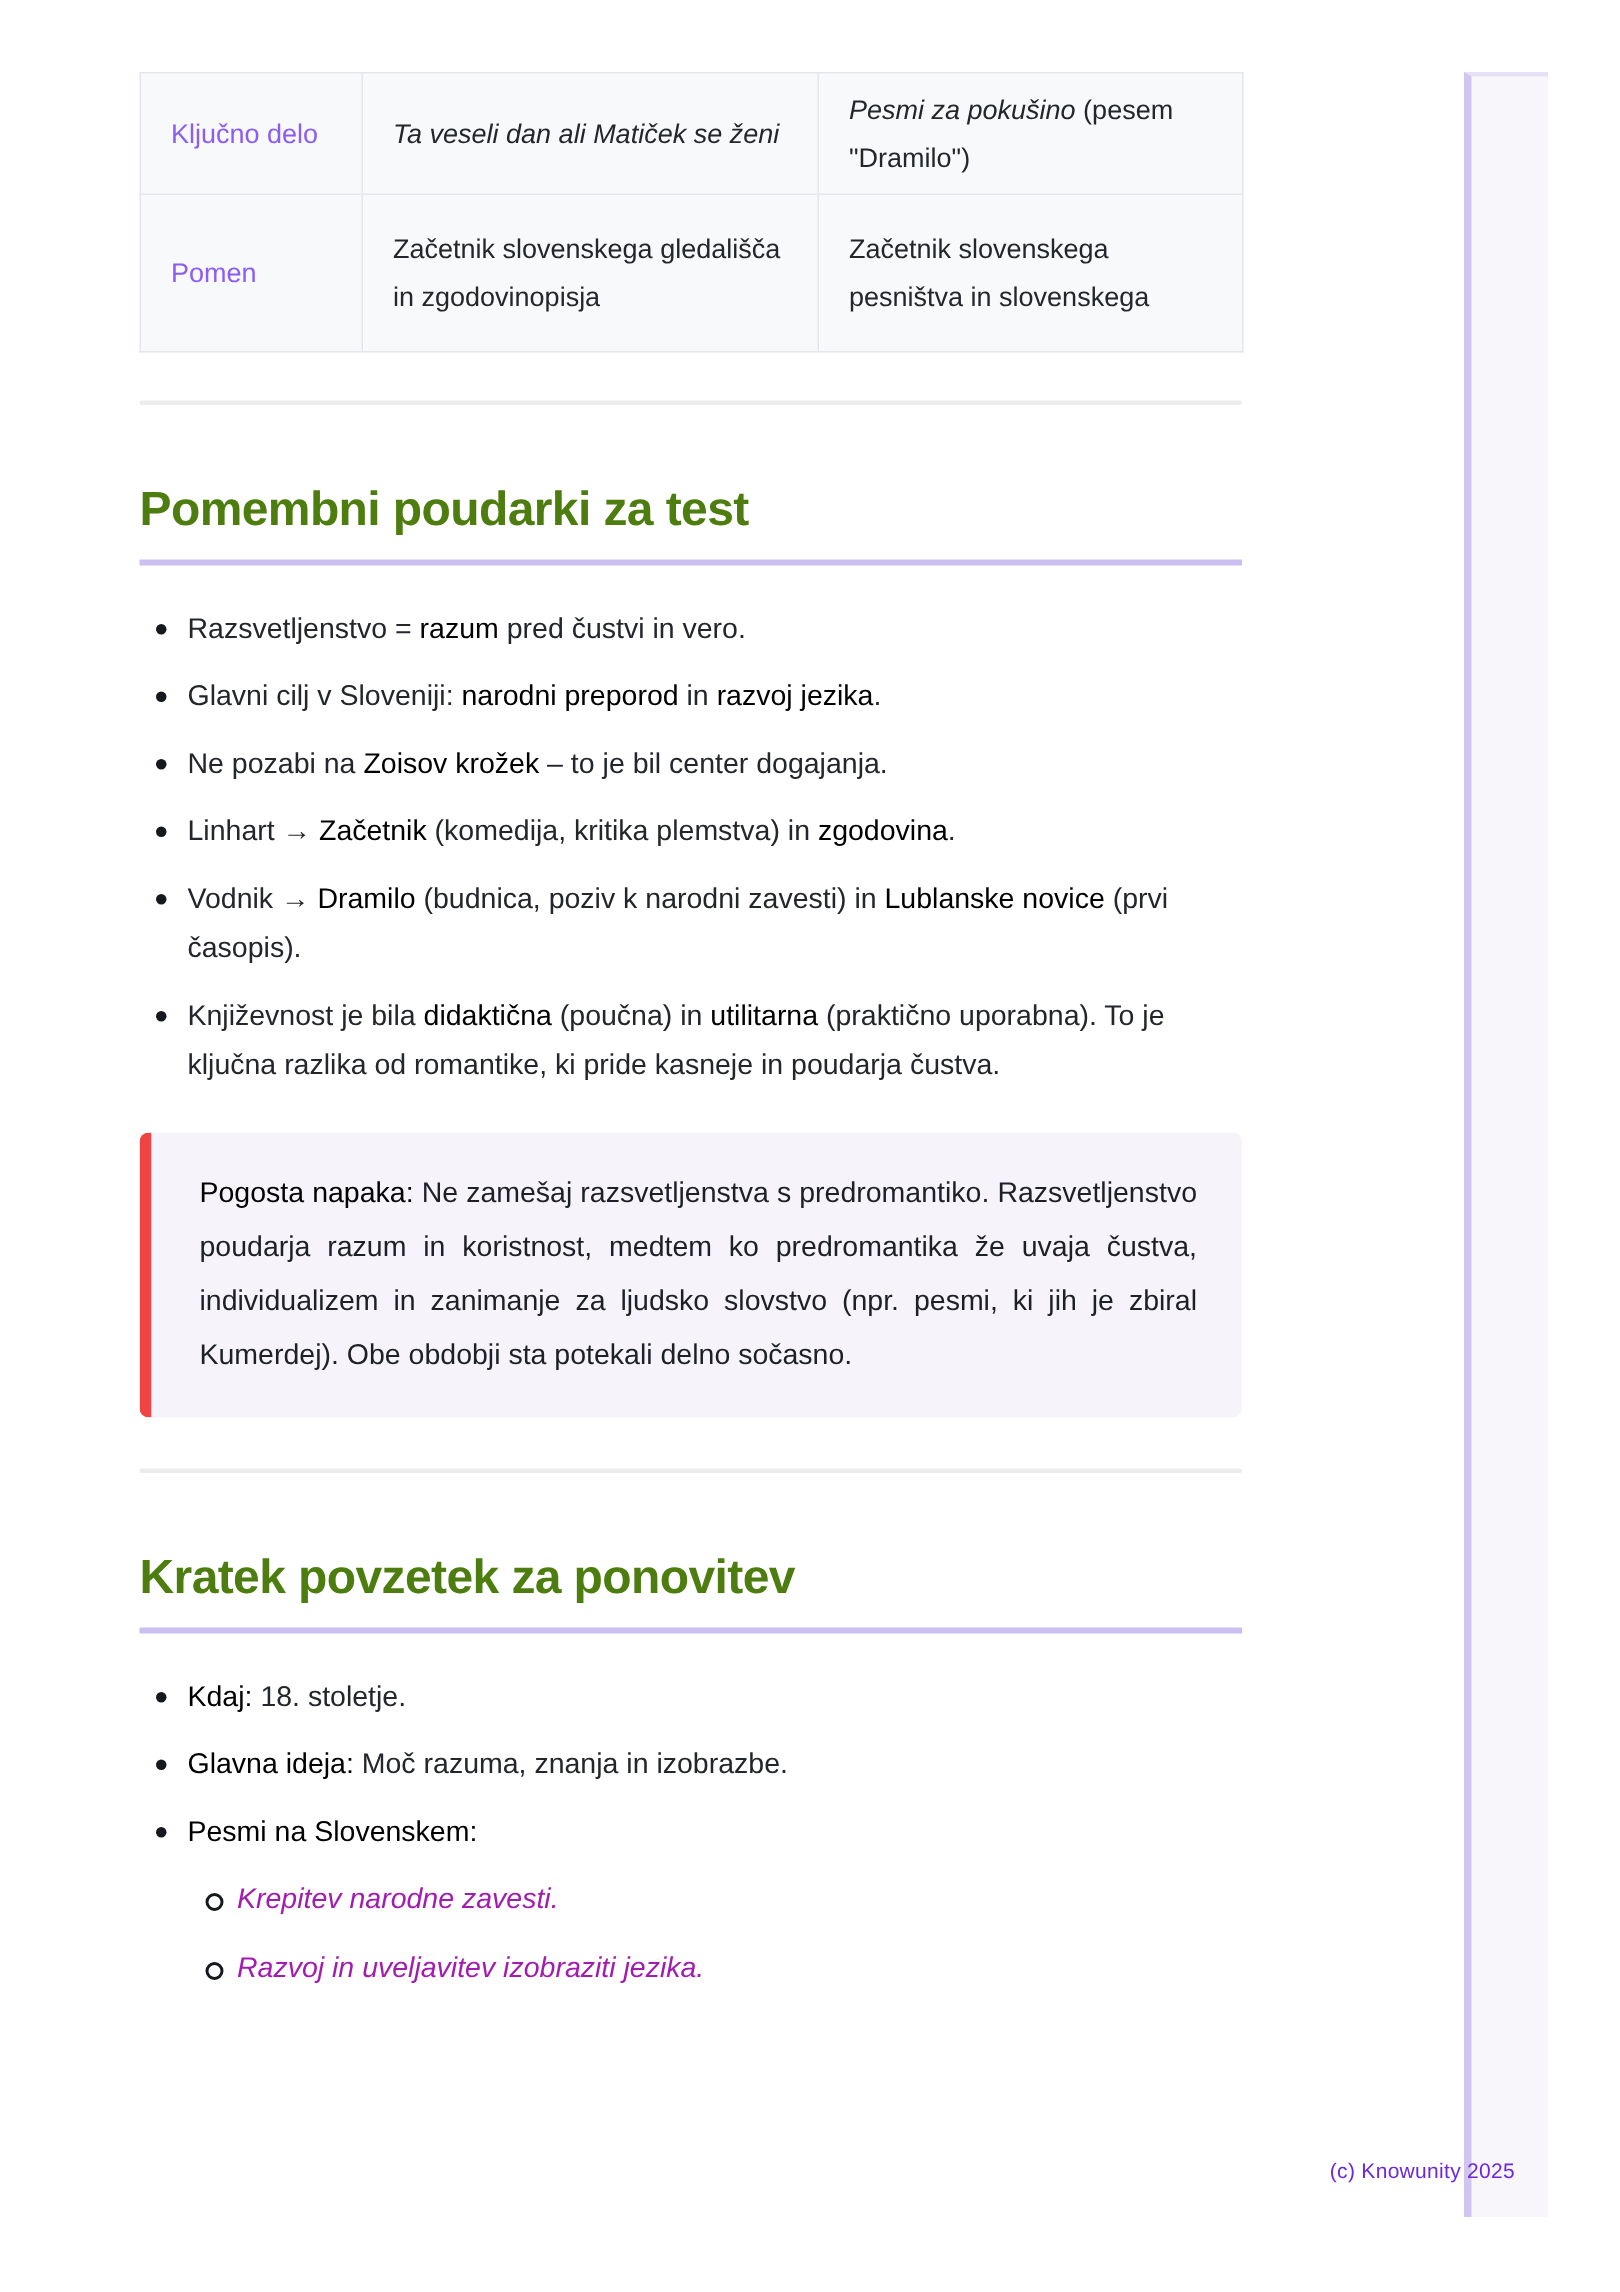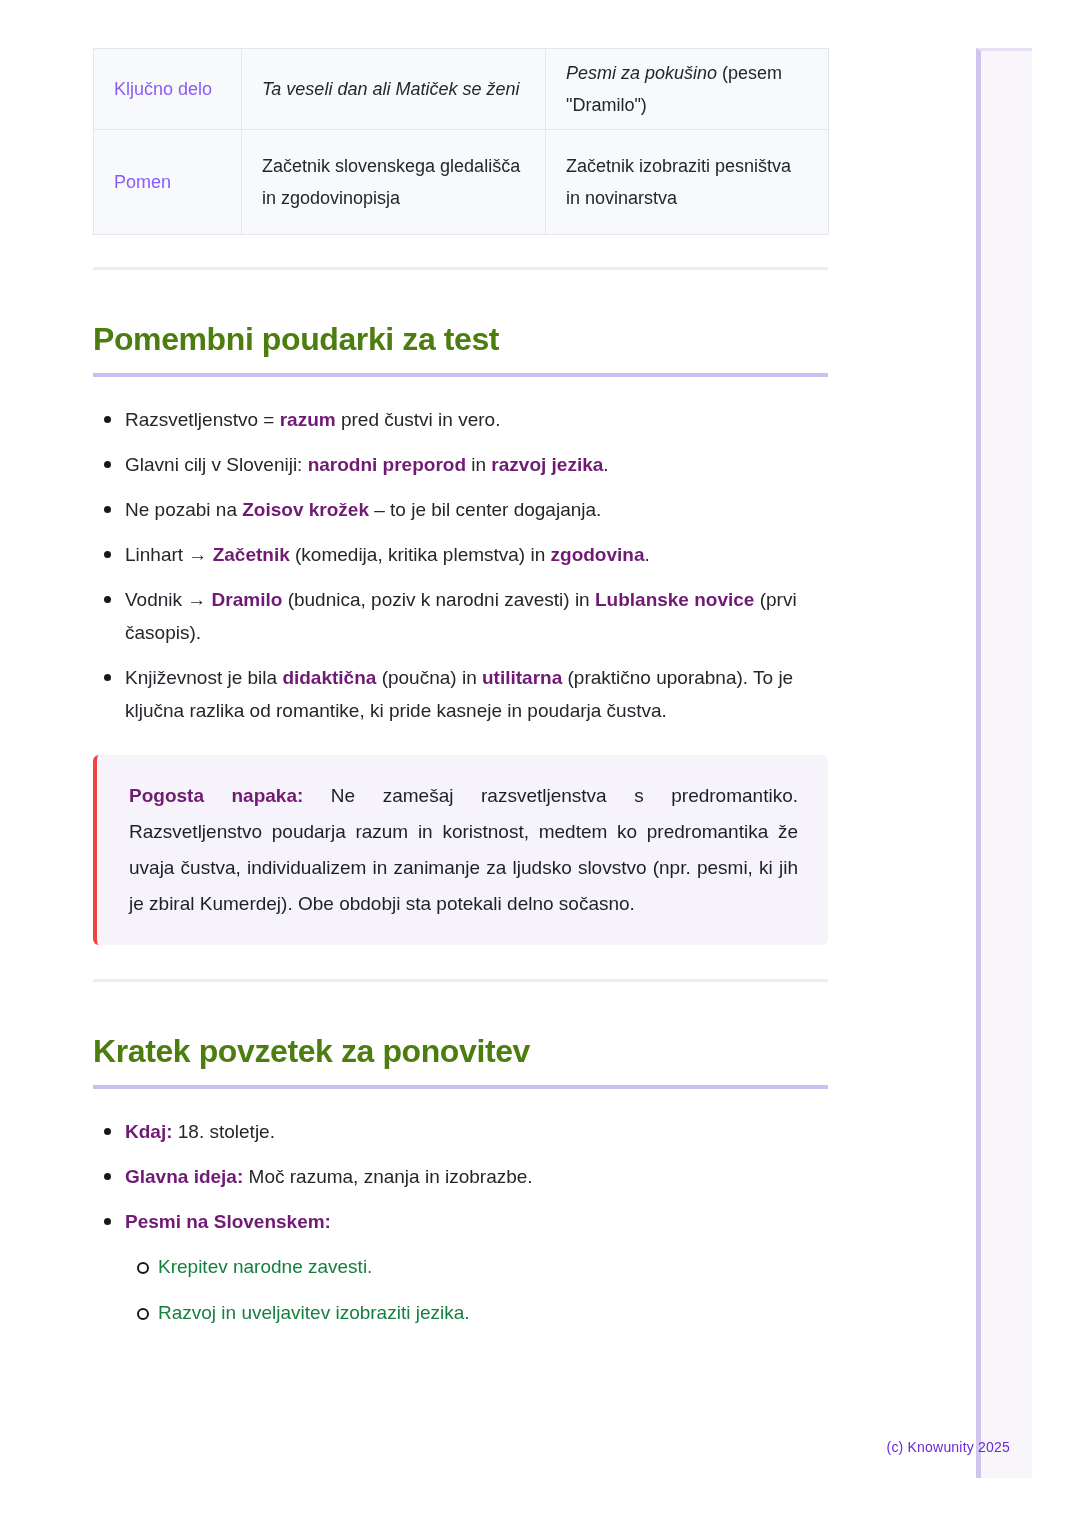--- a/index.html
+++ b/index.html
@@ -34,28 +34,28 @@
   h2.sec { font-size:32px; line-height:38px; font-weight:700; letter-spacing:-.4px;
            color:#4d7c0f; margin-top:50px; padding-bottom:15px; border-bottom:4px solid #cbbff2; }
 
   .list { margin-top:26px; }
   .li { position:relative; padding-left:32px; font-size:19px; line-height:33px;
         margin-bottom:12px; color:#23262b; }
   .li::before { content:""; position:absolute; left:11px; top:13px; width:7px; height:7px;
                 border-radius:50%; background:#15181d; }
   .sublist { margin-top:4px; }
   .subli { position:relative; padding-left:65px; font-size:19px; line-height:33px;
-           margin-bottom:13px; color:#15803d; }
+           margin-bottom:13px; color:#a21caf;font-style:italic; }
   .subli::before { content:""; position:absolute; left:44px; top:12px; width:8px; height:8px;
                    border-radius:50%; background:transparent; border:2px solid #15181d; }
 
-  .b { font-weight:700; color:#701a75; }
+  .b { font-weight:400; color:#000000; }
   .i { font-style:italic; }
 
-  .callout { margin-top:28px; width:735px; background:#f6f3fa; border-left:4px solid #ef4444;
+  .callout { margin-top:28px; width:735px; background:#f6f3fa; border-left:8px solid #ef4444;
              border-radius:6px; padding:23px 30px 23px 32px; }
   .callout .ct { font-size:19px; line-height:36px; text-align:justify; color:#1d2026; }
 </style>
 </head>
 <body>
 
 <div class="root">
 
   <div class="side-strip"></div>
   <div class="copyright">(c) Knowunity 2025</div>
@@ -70,21 +70,21 @@
         </colgroup>
       <tbody>
           <tr class="r1 striped">
         <td class="lab">Ključno delo</td>
         <td><span class="i">Ta veseli dan ali Matiček se ženi</span></td>
         <td><span class="i">Pesmi za pokušino</span><span> (pesem "Dramilo")</span></td>
       </tr>
       <tr class="r3 striped">
         <td class="lab">Pomen</td>
         <td><span>Začetnik slovenskega gledališča in zgodovinopisja</span></td>
-        <td><span>Začetnik izobraziti pesništva in novinarstva</span></td>
+        <td><span>Začetnik slovenskega pesništva in slovenskega</span></td>
       </tr>
     </tbody>
       </table>
 
     <div class="divider d1"></div>
 
     <h2 class="sec">Pomembni poudarki za test</h2>
 
     <div class="list">
       <div class="li"><span>Razsvetljenstvo = </span><span class="b">razum</span><span> pred čustvi in vero.</span></div>

